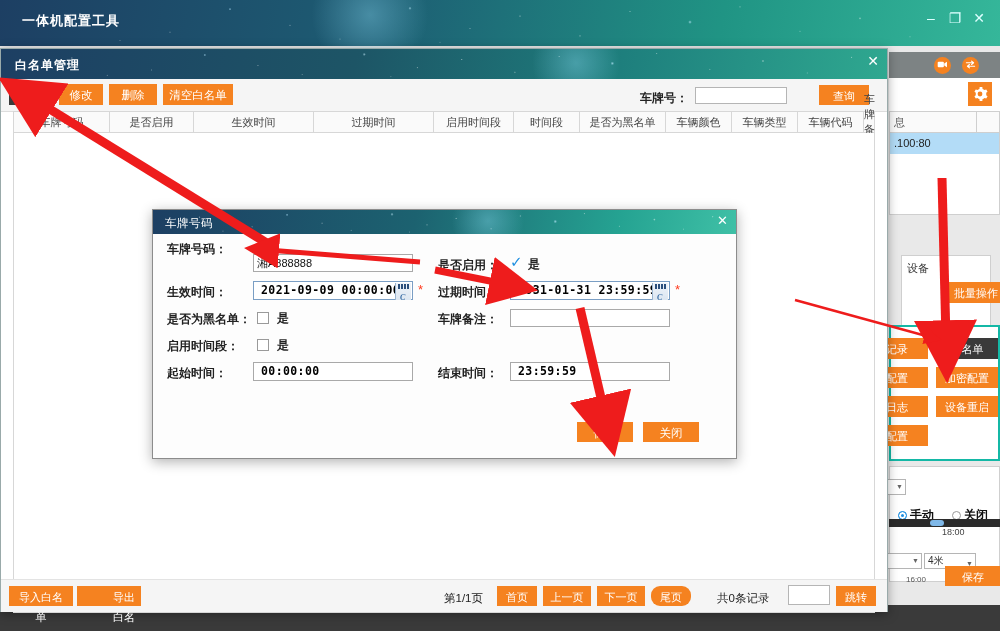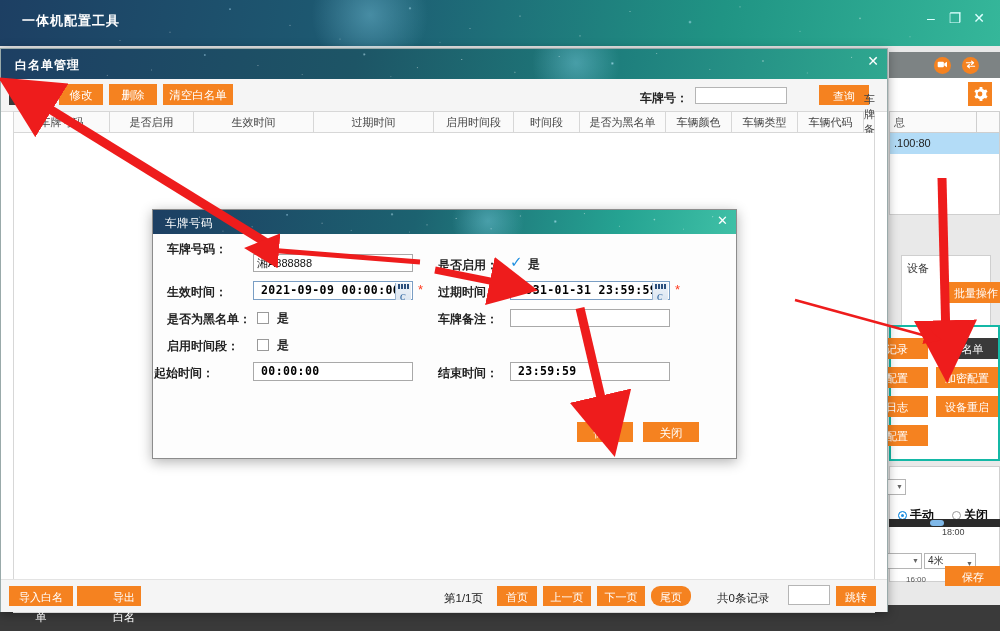--- a/index.html
+++ b/index.html
@@ -311,21 +311,21 @@
     <div class="cbx" style="left:104px;top:78px;"></div>
     <div class="cblbl" style="left:124px;top:76px;">是</div>
 
     <div class="fl" style="left:285px;top:77px;">车牌备注：</div>
     <input class="fi" style="left: 357px; top: 75px; width: 160px;" type="text" value="">
 
     <div class="fl" style="left:14px;top:104px;">启用时间段：</div>
     <div class="cbx" style="left:104px;top:105px;"></div>
     <div class="cblbl" style="left:124px;top:103px;">是</div>
 
-    <div class="fl" style="left:1px;top:131px;">起始时间：</div>
+    <div class="fl" style="left:14px;top:131px;">起始时间：</div>
     <div class="dti" style="left:100px;top:128px;width:160px;border-color:#a9a9a9;">
       <span>00:00:00</span>
     </div>
     <div class="fl" style="left:285px;top:131px;">结束时间：</div>
     <div class="dti" style="left:357px;top:128px;width:160px;border-color:#a9a9a9;">
       <span>23:59:59</span>
     </div>
 
     <button class="obtn dbtn" style="left:424px;top:188px;">保存</button>
     <button class="obtn dbtn" style="left:490px;top:188px;">关闭</button>

